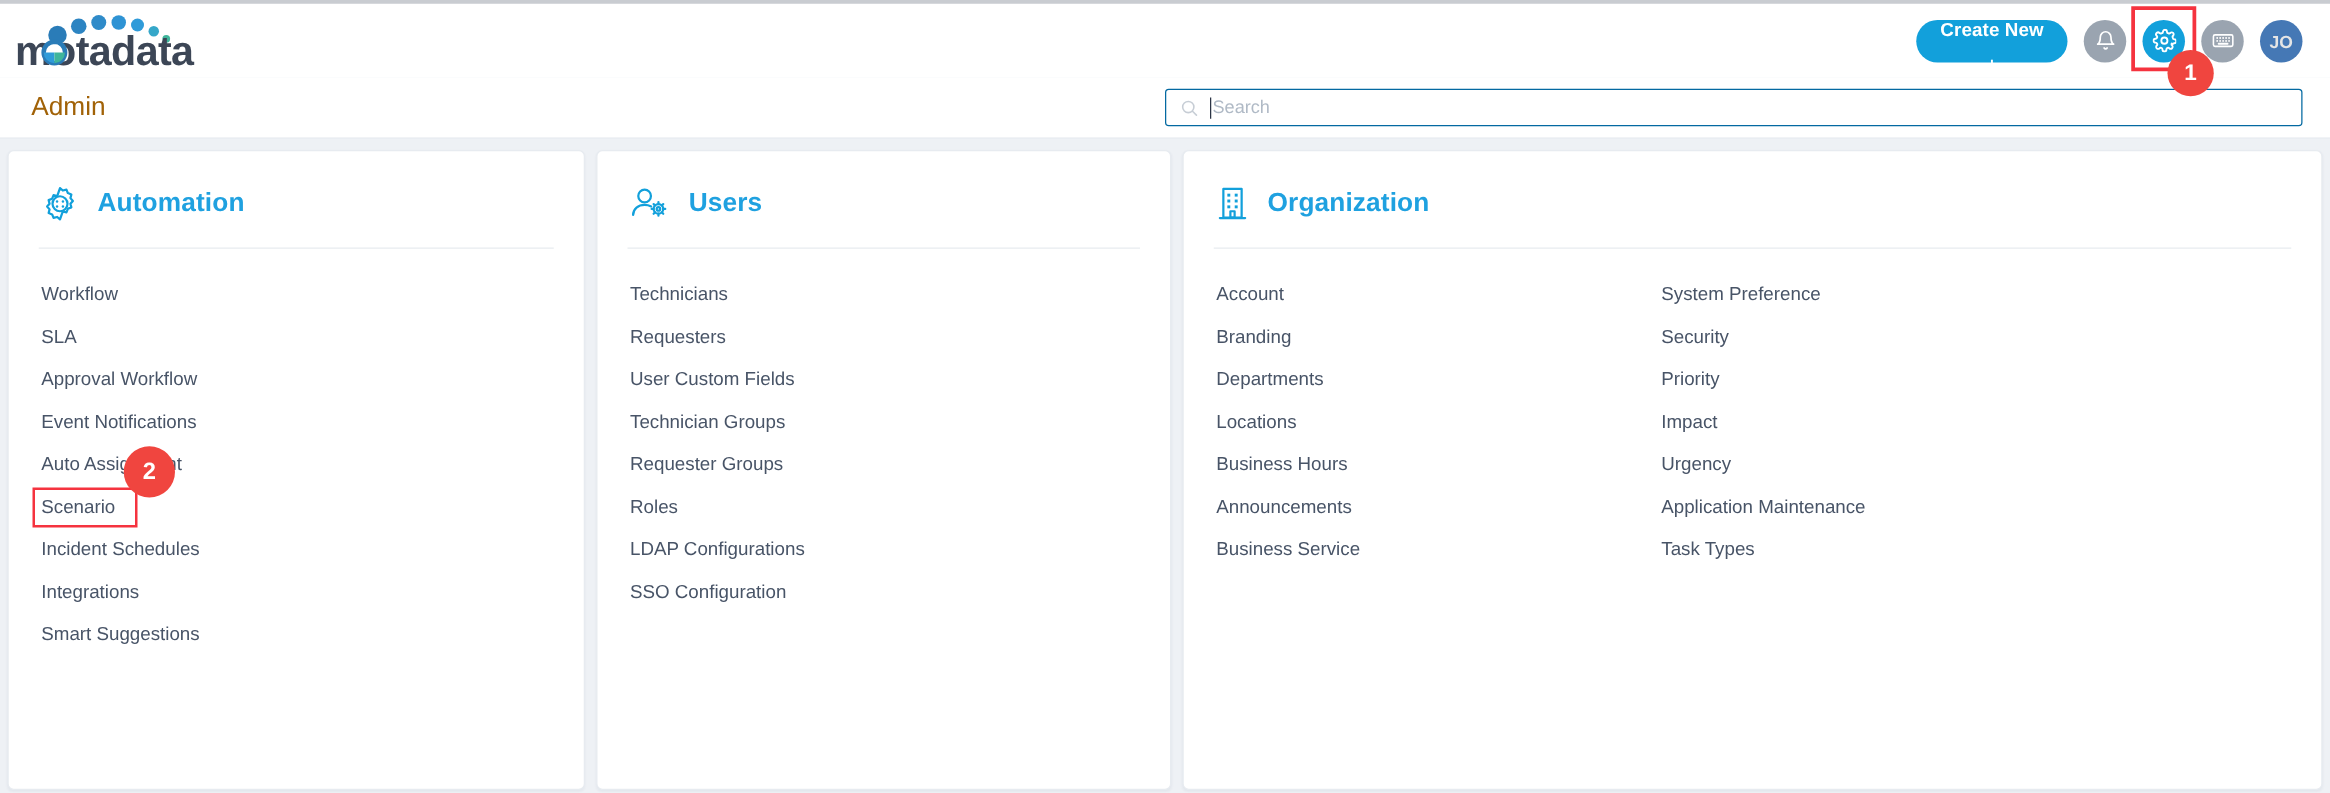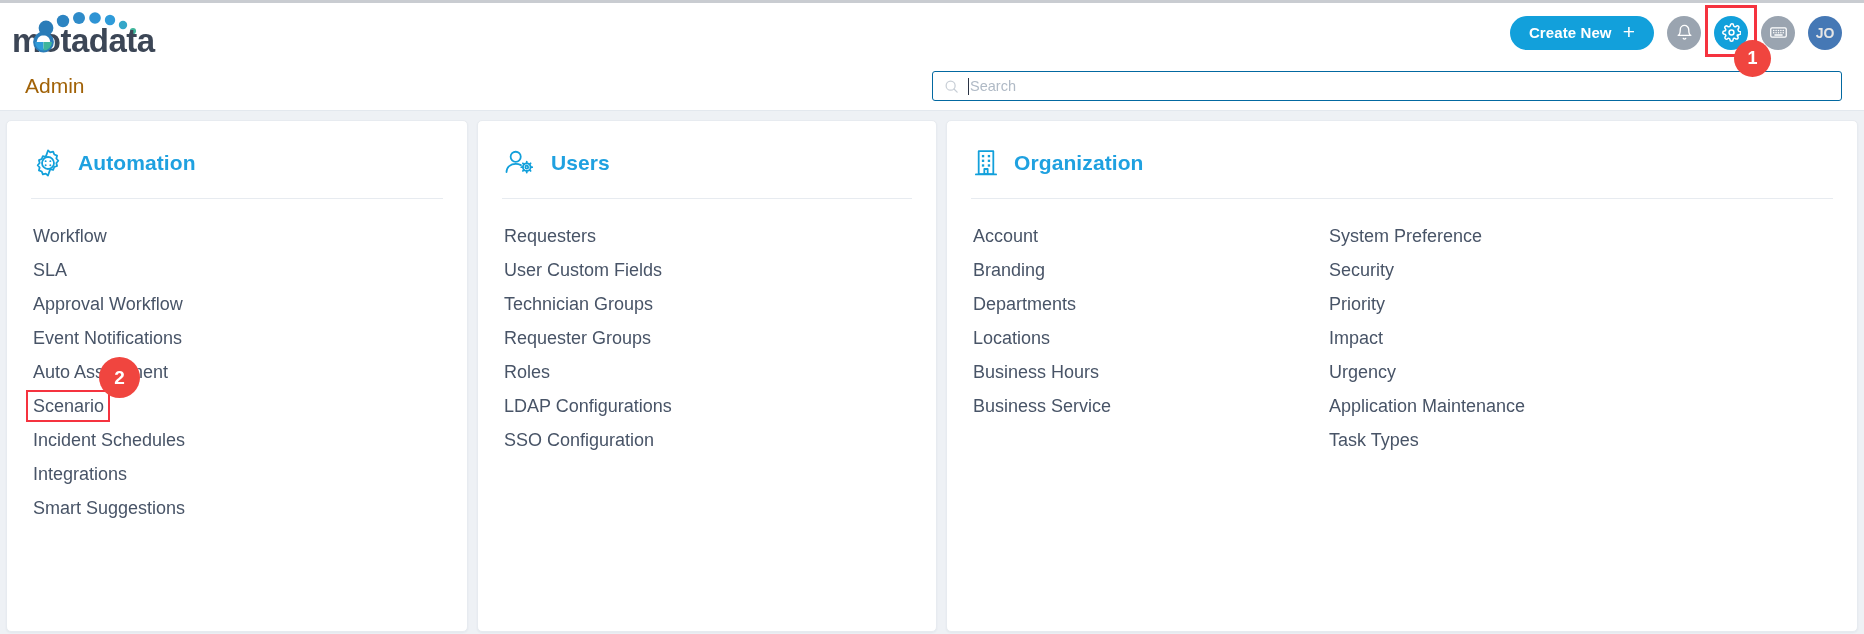--- a/index.html
+++ b/index.html
@@ -46,20 +46,21 @@
     height: 34px;
     padding: 0 19px;
     font-size: 15px;
     font-weight: bold;
     letter-spacing: .1px;
     display: flex;
     align-items: center;
     gap: 11px;
     cursor: pointer;
     font-family: "Liberation Sans", sans-serif;
+    flex-direction: column;
   }
   .create-new .plus {
     font-size: 21px;
     font-weight: 400;
     line-height: 1;
     position: relative;
     top: -1px;
   }
   .circ-btn {
     width: 34px; height: 34px;
@@ -183,21 +184,21 @@
   .card-rule {
     height: 1px;
     background: #e7ebf0;
     margin: 12px 0 0 0;
   }
 
   .item-list { padding-top: 20px; }
   .item {
     display: block;
     color: #485467;
-    font-size: 18px;
+    font-size: 15px;
     line-height: 34px;
     height: 34px;
     white-space: nowrap;
     cursor: pointer;
     text-decoration: none;
     padding-left: 2px;
   }
 
   
   .org-cols { display: flex; padding-top: 20px; }
@@ -344,20 +345,21 @@
         <circle cx="24.2" cy="20.4" r="4.1"></circle>
         <circle cx="24.2" cy="20.4" r="1.5"></circle>
         <path d="M24.2 14.6v1.7M24.2 24.5v1.7M18.4 20.4h1.7M28.3 20.4h1.7
                  M20.1 16.3l1.2 1.2M27.1 23.3l1.2 1.2M28.3 16.3l-1.2 1.2M21.3 23.3l-1.2 1.2"></path>
       </svg>
       <span class="ttl">Users</span>
     </div>
     <div class="card-rule"></div>
 
     <div class="item-list">
+      <a class="item">Technicians</a>
       <a class="item">Requesters</a>
       <a class="item">User Custom Fields</a>
       <a class="item">Technician Groups</a>
       <a class="item">Requester Groups</a>
       <a class="item">Roles</a>
       <a class="item">LDAP Configurations</a>
       <a class="item">SSO Configuration</a>
     </div>
   </div>
 
@@ -378,20 +380,21 @@
     </div>
     <div class="card-rule"></div>
 
     <div class="org-cols">
       <div class="org-col org-col-1">
         <a class="item">Account</a>
         <a class="item">Branding</a>
         <a class="item">Departments</a>
         <a class="item">Locations</a>
         <a class="item">Business Hours</a>
+        <a class="item">Announcements</a>
         <a class="item">Business Service</a>
       </div>
       <div class="org-col">
         <a class="item">System Preference</a>
         <a class="item">Security</a>
         <a class="item">Priority</a>
         <a class="item">Impact</a>
         <a class="item">Urgency</a>
         <a class="item">Application Maintenance</a>
         <a class="item">Task Types</a>

